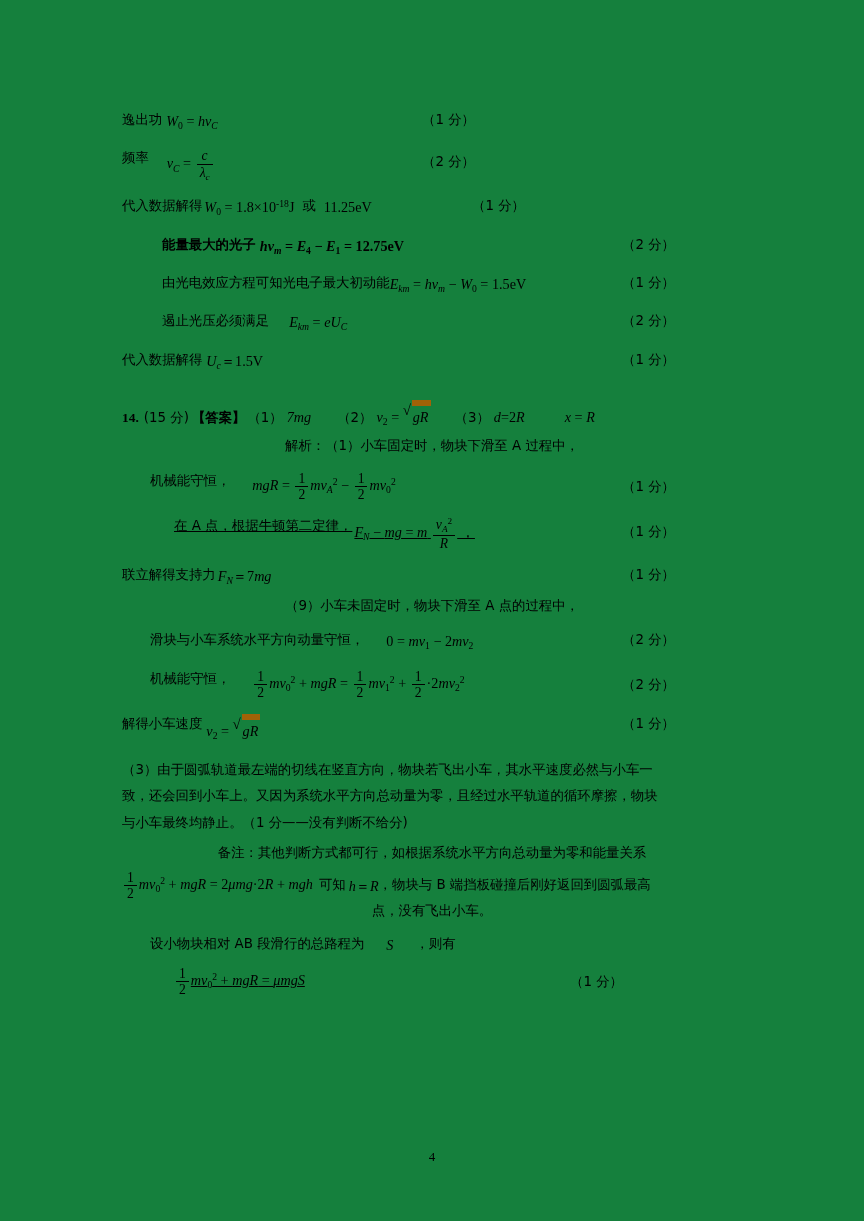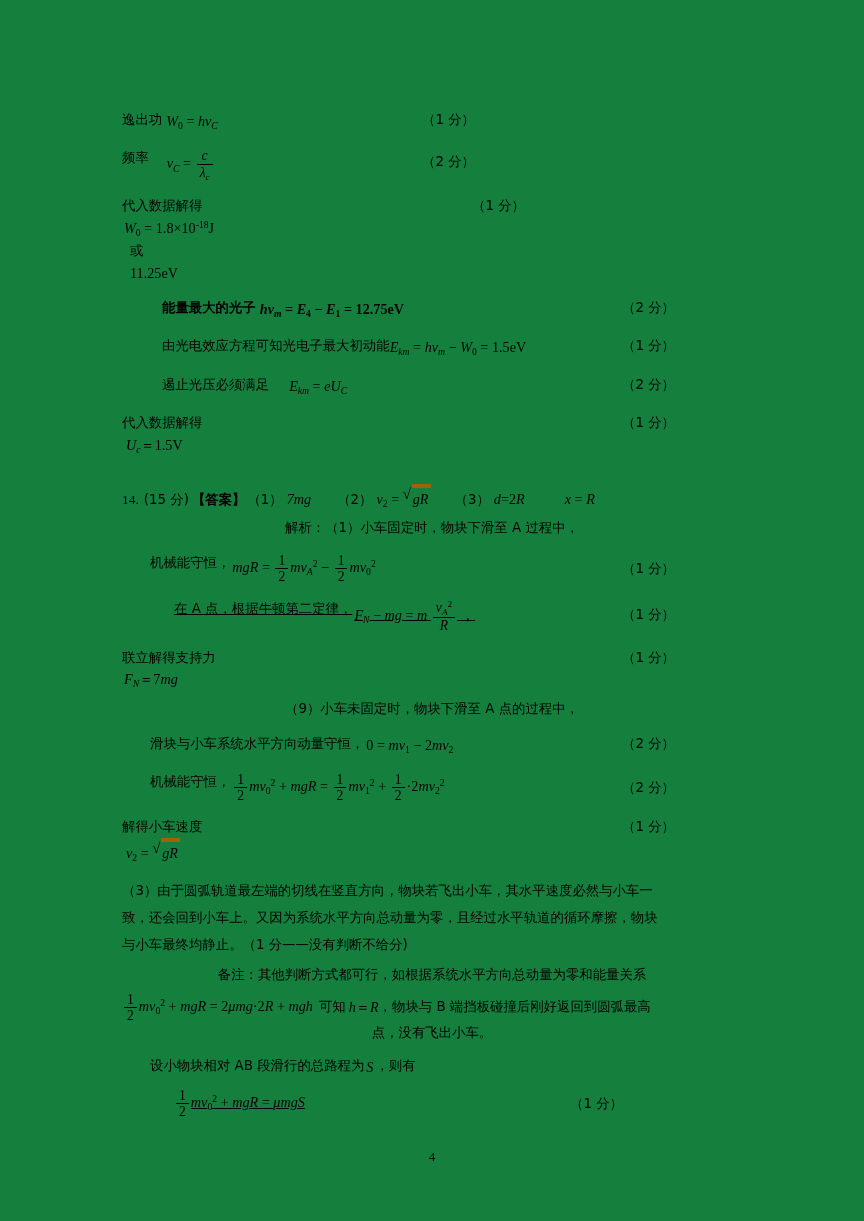--- a/index.html
+++ b/index.html
@@ -8,34 +8,34 @@
     width:864px;height:1221px;background:#15803d;position:relative;
     box-sizing:border-box;overflow:hidden;
   }
   .content{
     position:absolute;left:122px;top:96px;width:620px;
     font-size:14.2px;color:#000;line-height:1.55;
   }
   .row{display:flex;align-items:flex-start;margin:0;}
   .ind1{padding-left:40px;}
   .ind2{padding-left:52px;text-decoration:underline;}
-  .ind3{padding-left:28px;}
-  .block{margin-bottom:6px;flex-direction:column;}
+  .ind3{padding-left:28px;gap:20px;}
+  .block{margin-bottom:6px;}
   .tall{margin-top:14px;margin-bottom:14px;}
   i{font-family:"Liberation Serif", serif;font-style:italic;}
   .sub{font-size:0.68em;vertical-align:-0.35em;font-style:italic;}
   .subn{font-size:0.68em;vertical-align:-0.35em;font-style:normal;}
   .sup{font-size:0.68em;vertical-align:0.55em;font-style:normal;}
   .frac{display:inline-flex;flex-direction:column;vertical-align:middle;
         text-align:center;font-size:0.96em;line-height:1.12;margin:0 2px;}
   .frac .num{border-bottom:1px solid #000;padding:0 3px;}
   .frac .den{padding:0 3px;}
   .sqrt{display:inline-block;position:relative;padding-left:9px;}
   .sqrt:before{content:"√";position:absolute;left:0;top:-1px;font-size:1.05em;}
-  .sqrt .bar{border-top:4px solid #a16207;padding:0 2px 0 1px;display:inline-block;}
+  .sqrt .bar{border-top:6px solid #a16207;padding:0 2px 0 1px;display:inline-block;}
   .zh{font-family:"DejaVu Sans", sans-serif;font-size:13.4px;}
   .zh-b{font-family:"DejaVu Sans", sans-serif;font-size:13.4px;font-weight:bold;}
   .q14{margin-top:26px;}
   .para{margin:0 0 3px 0;text-align:center;}
   .justify{text-align:justify;}
   .pagenum{position:absolute;left:0;right:0;bottom:56px;text-align:center;
            font-size:13px;font-family:"Liberation Serif",serif;color:#000;}
   .eq{white-space:nowrap;}
 </style>
 </head>
@@ -101,21 +101,21 @@
 
     <div class="row block" style="position:relative">
       <span class="zh">代入数据解得</span>
       <span class="eq" style="margin-left:4px">
         <i>U</i><span class="sub">c</span>＝1.5V
       </span>
       <span class="zh" style="position:absolute;left:500px">（1 分）</span>
     </div>
 
     <div class="row q14" style="align-items:baseline">
-      <span class="zh-b" style="font-family:'Liberation Serif',serif;font-weight:normal">14.</span>
+      <span class="zh-b" style="font-family:'Liberation Serif',serif;font-weight:bold">14.</span>
       <span class="zh" style="margin-left:5px">(15 分)</span>
       <span class="zh-b" style="margin-left:3px">【答案】</span>
       <span class="zh" style="margin-left:2px">（1）</span>
       <span style="margin-left:4px"><i>7mg</i></span>
       <span class="zh" style="margin-left:26px">（2）</span>
       <span style="margin-left:4px">
         <i>v</i><span class="subn">2</span> = <span class="sqrt"><span class="bar"><i>gR</i></span></span>
       </span>
       <span class="zh" style="margin-left:24px">（3）</span>
       <span style="margin-left:4px"><i>d</i>=2<i>R</i></span>

